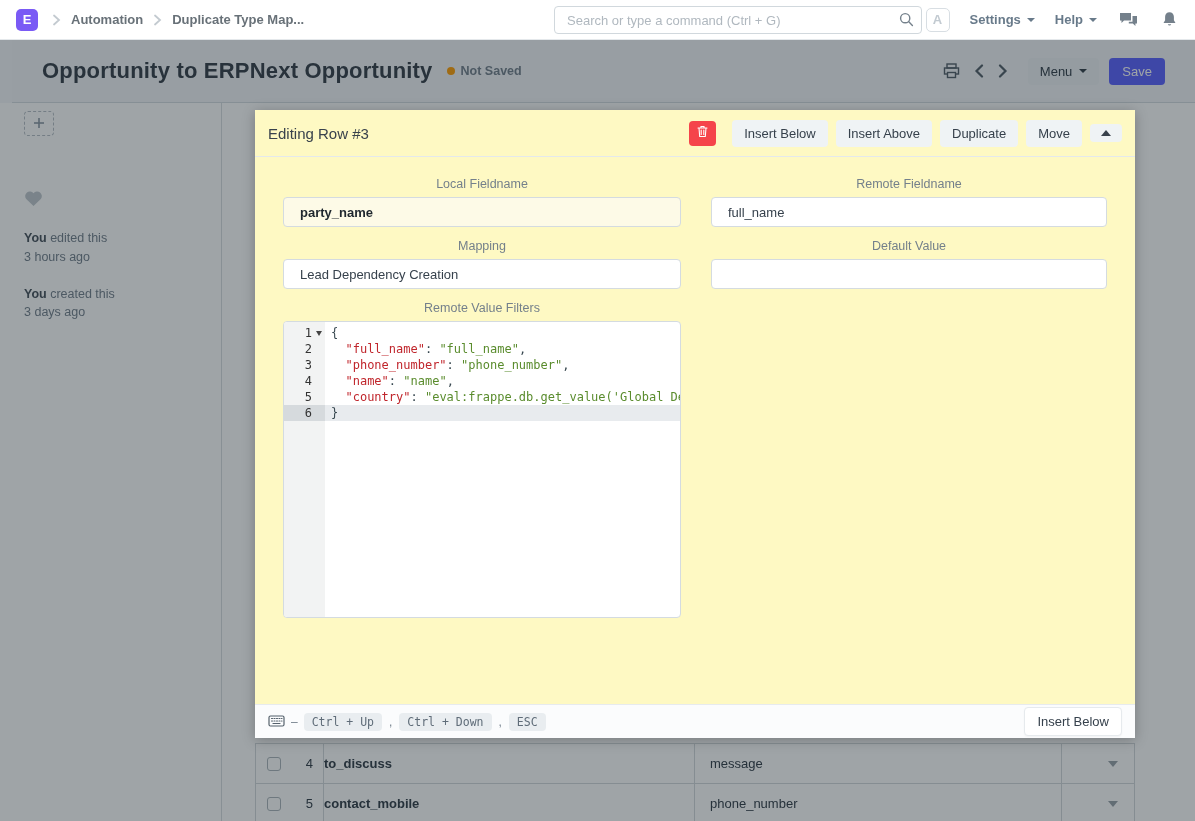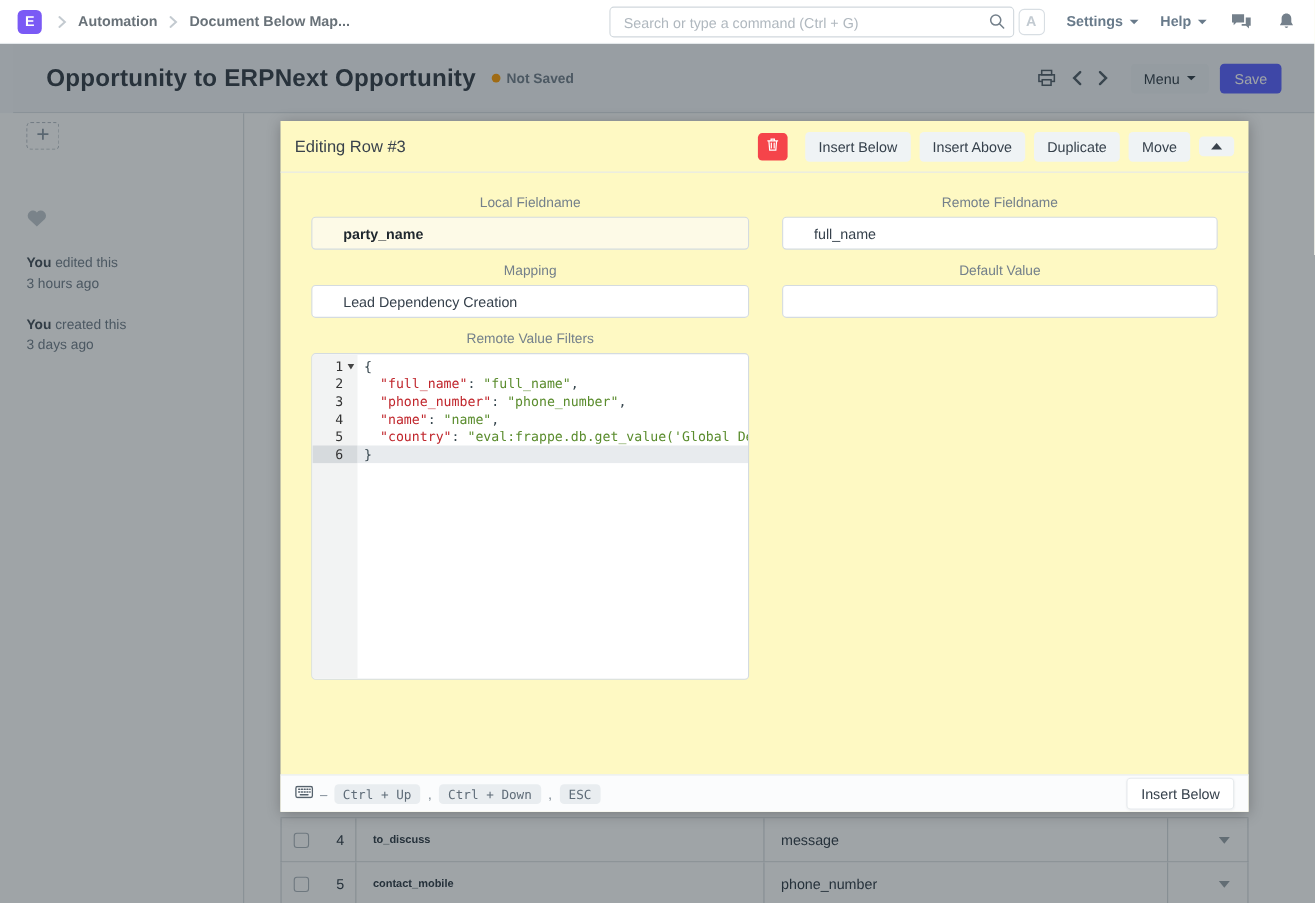--- a/index.html
+++ b/index.html
@@ -48,21 +48,21 @@
   .comments { margin-top:18px; font-size:12.5px; color:#76828e; line-height:1.5; }
   .comment { margin-bottom:18px; }
   .comment b { color:#4a545e; }
 
   
   .grid-rows { position:absolute; left:255px; top:640px; width:880px; border-top:1px solid #d4d9dd; }
   .grow { display:flex; height:40px; background:#fff; border:solid #d4d9dd; border-width:0 1px 1px 1px; align-items:center; cursor:pointer; }
   .c-check { width:35px; display:flex; align-items:center; justify-content:center; }
   .checkbox { width:14px; height:14px; border:1px solid #aeb6bd; border-radius:3px; background:#fff; cursor:pointer; }
   .c-num { width:32px; text-align:right; padding-right:10px; font-size:13px; color:#36414c; }
-  .c-local { width:371px; padding-left:15px; font-size:10px; font-weight:bold; color:#36414c;
+  .c-local { width:371px; font-size:13px; font-weight:bold; color:#36414c;
              border-left:1px solid #d4d9dd; align-self:stretch; display:flex; align-items:center; }
   .c-remote { width:367px; padding-left:15px; font-size:13px; color:#36414c;
               border-left:1px solid #d4d9dd; align-self:stretch; display:flex; align-items:center; }
   .c-act { flex:1; border-left:1px solid #d4d9dd; align-self:stretch; display:flex; align-items:center; justify-content:flex-end; padding-right:16px; }
   .tri-down { width:0; height:0; border-left:5px solid transparent; border-right:5px solid transparent; border-top:6px solid #9aa3ab; }
 
   
   .overlay { position:absolute; top:40px; left:0; right:0; bottom:0; background:rgba(15,27,35,0.40); z-index:200; }
 
   
@@ -77,21 +77,21 @@
               cursor:pointer; font-family:"Liberation Sans",sans-serif; }
   .btn-collapse { background:#eff3f5; border:none; border-radius:4px; padding:6px 11px; cursor:pointer;
                   display:flex; align-items:center; }
   .tri-up { width:0; height:0; border-left:5px solid transparent; border-right:5px solid transparent; border-bottom:6px solid #39424c; }
 
   .panel-body { padding:20px 28px; }
   .cols { display:flex; gap:30px; }
   .col { width:398px; }
   .field { margin-bottom:12px; }
   .flabel { display:block; font-size:12.5px; color:#74808b; margin-bottom:6px;text-align:center; }
-  .finput { width:100%; height:30px; border:1px solid #d4dbe0; border-radius:4px; padding:0 28px; font-size:13px;
+  .finput { width:100%; height:30px; border:1px solid #d4dbe0; border-radius:4px; padding:0 16px; font-size:13px;
             color:#36414c; font-family:"Liberation Sans",sans-serif; background:#fff; outline:none; }
   .finput.hl { background:#fdfae7; font-weight:bold; color:#1f272e; }
   .fselect { width:100%; height:30px; border:1px solid #d4dbe0; border-radius:4px; padding:0 12px; font-size:13px;
              color:#36414c; background:#fff; display:flex; align-items:center; justify-content:space-between; cursor:pointer; }
 
   
   .code-editor { position:relative; width:398px; height:297px; border:1px solid #d4dbe0; border-radius:4px;
                  overflow:hidden; background:#fff; font-family:"DejaVu Sans Mono",monospace; font-size:12px; cursor:text; }
   .gutter { position:absolute; left:0; top:0; bottom:0; width:41px; background:#f2f3f3; padding-top:3px; }
   .gutter-cell { position:relative; height:16px; line-height:16px; text-align:right; padding-right:13px; color:#333; }
@@ -128,21 +128,21 @@
         <svg width="9" height="12" viewBox="0 0 9 12">
             <polyline points="2,1.5 7,6 2,10.5" fill="none" stroke="#c3cad0" stroke-width="1.8" stroke-linecap="round"></polyline>
           </svg>
       </span>
       <span class="crumb">Automation</span>
       <span class="crumb-sep">
         <svg width="9" height="12" viewBox="0 0 9 12">
             <polyline points="2,1.5 7,6 2,10.5" fill="none" stroke="#c3cad0" stroke-width="1.8" stroke-linecap="round"></polyline>
           </svg>
       </span>
-      <span class="crumb">Document Below Map...</span>
+      <span class="crumb">Duplicate Type Map...</span>
     </div>
     <div class="searchwrap">
       <input type="text" placeholder="Search or type a command (Ctrl + G)" style="">
       <span class="search-ico">
         <svg width="15" height="15" viewBox="0 0 15 15">
             <circle cx="6.2" cy="6.2" r="4.6" fill="none" stroke="#74808b" stroke-width="1.4"></circle>
             <line x1="9.8" y1="9.8" x2="13.4" y2="13.4" stroke="#74808b" stroke-width="1.4" stroke-linecap="round"></line>
           </svg>
       </span>
     </div>

